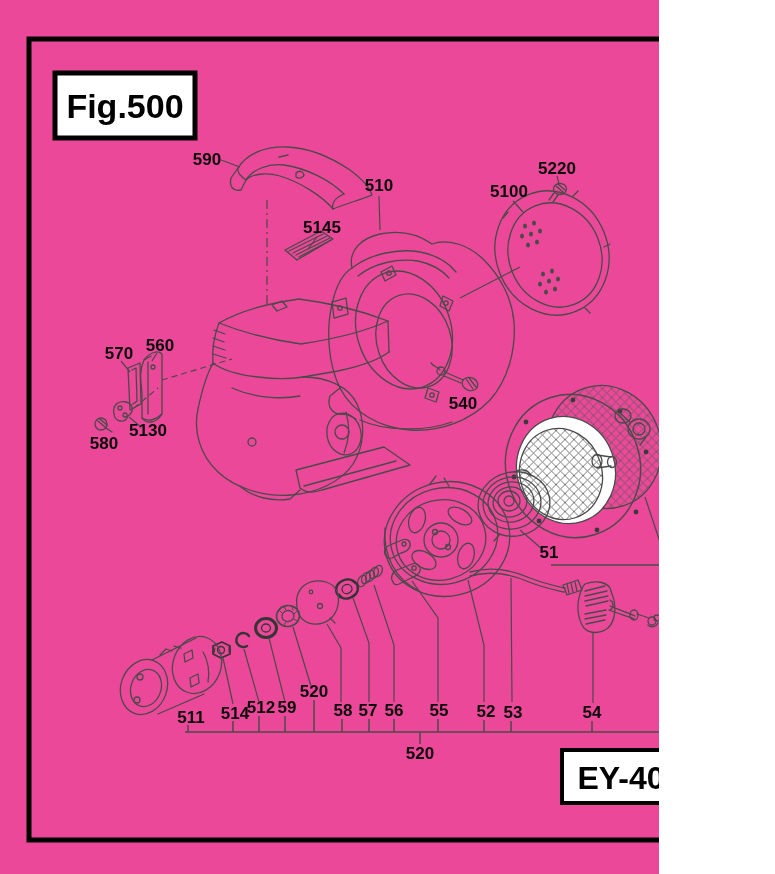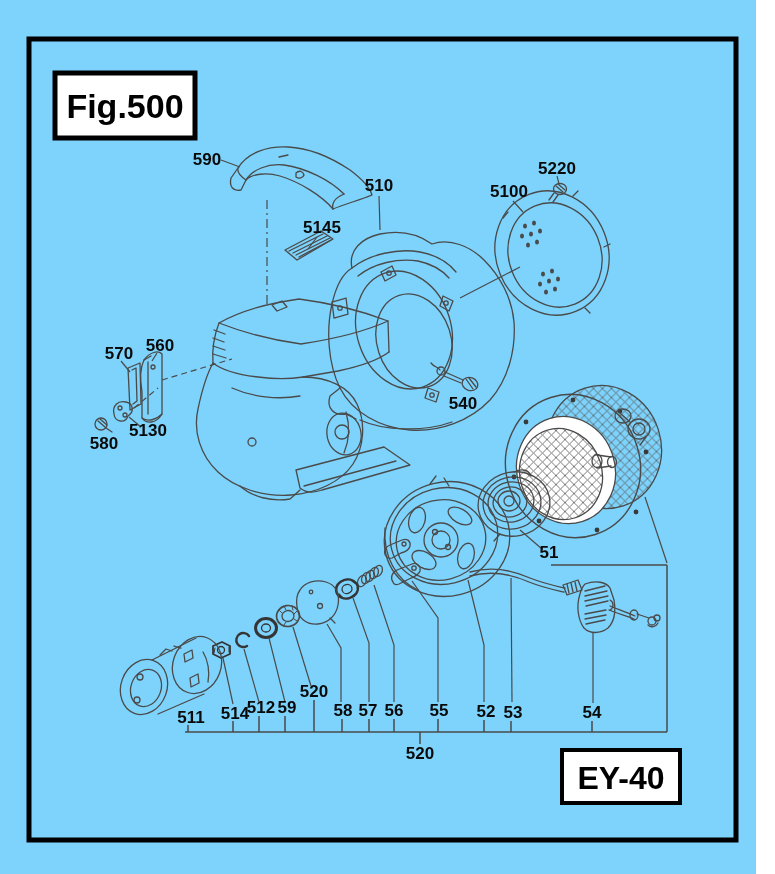--- a/index.html
+++ b/index.html
@@ -1,16 +1,16 @@
 <!DOCTYPE html>
 <html><head>
 <meta charset="utf-8">
 <style>
   html,body{margin:0;padding:0;background:#fff;}
-  .page{position:relative;width:756px;height:874px;background:#7dd3fc;overflow:hidden;
+  .page{position:relative;width:659px;height:874px;background:#ec4899;overflow:hidden;
         font-family:"Liberation Sans", sans-serif;}
   svg{position:absolute;left:0;top:0;}
   .sketch{stroke:#4a4a4a;fill:none;stroke-width:1.3;stroke-linejoin:round;stroke-linecap:round;}
   .thin{stroke:#5a5a5a;stroke-width:1;}
   .dark{stroke:#353535;}
   .lbl{font-family:"Liberation Sans", sans-serif;font-weight:bold;font-size:17px;fill:#0a0a0a;}
   .boxlbl{font-family:"Liberation Sans", sans-serif;font-weight:bold;fill:#000;}
   .leader{stroke:#4a4a4a;stroke-width:1.2;fill:none;}
   .bracket{stroke:#4a4a4a;stroke-width:1.5;fill:none;}
 </style>

